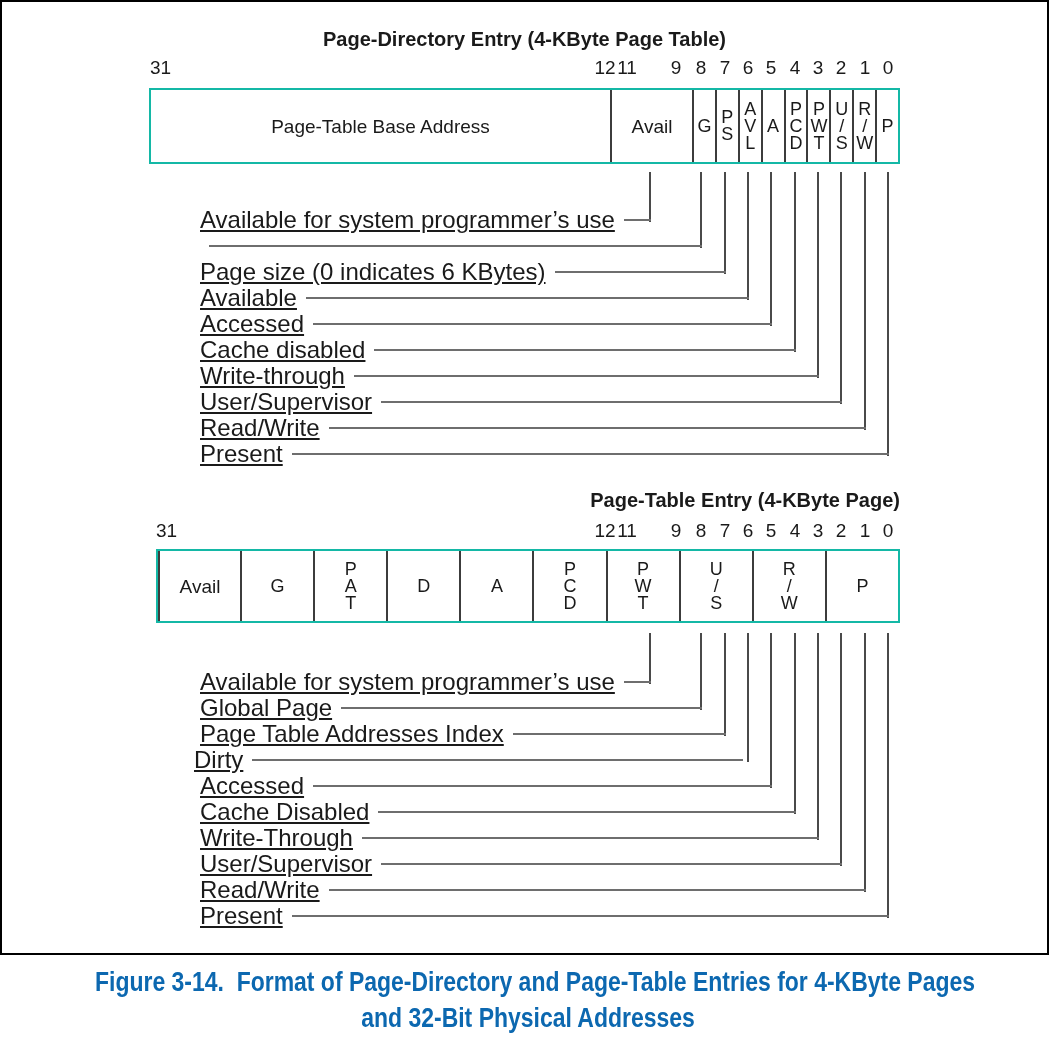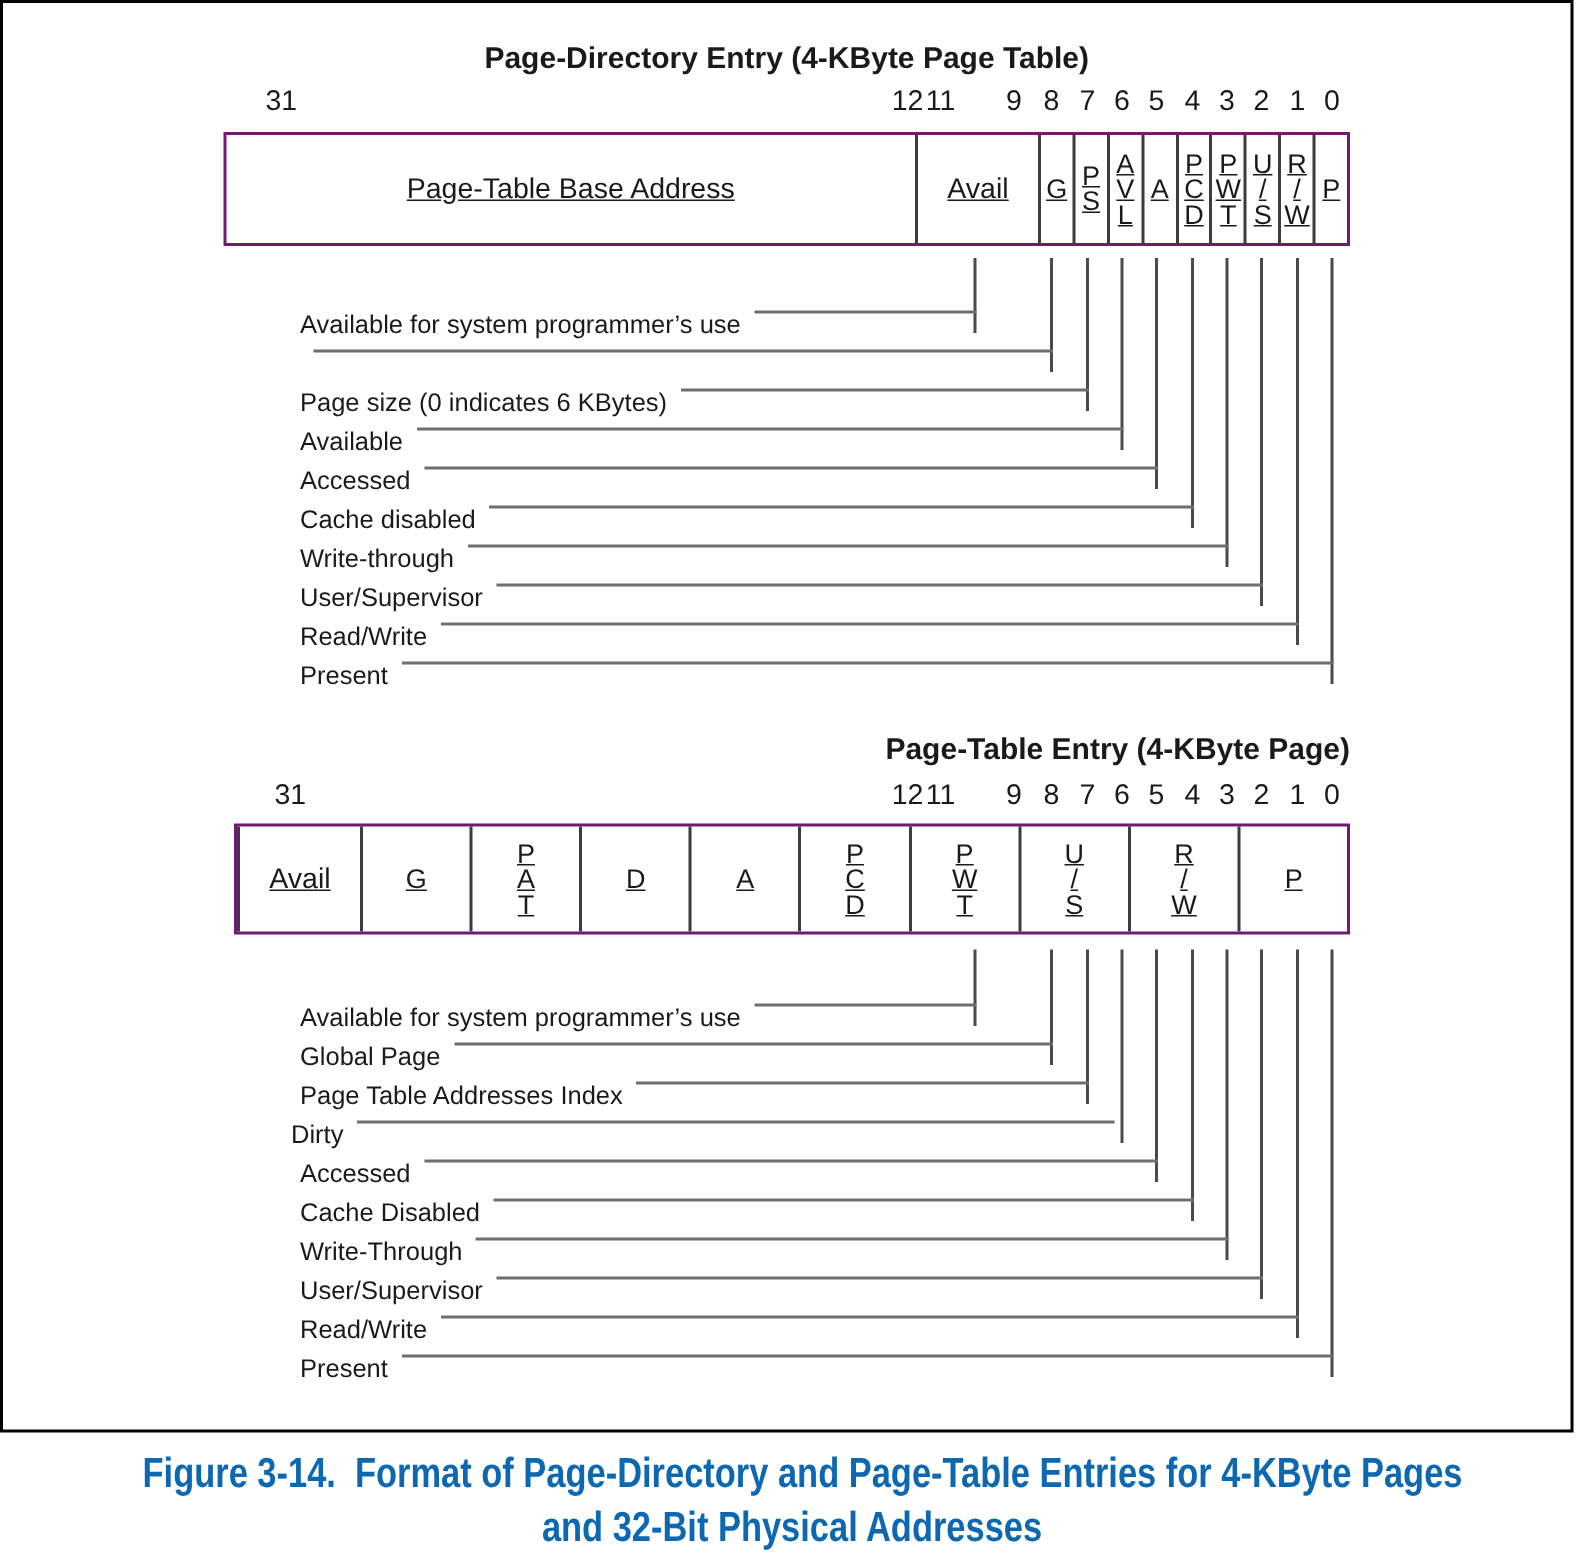--- a/index.html
+++ b/index.html
@@ -2,29 +2,29 @@
 <html><head>
 <meta charset="utf-8">
 <style>
   html,body{margin:0;padding:0;background:#fff;}
   body{position:relative;width:1056px;height:1040px;overflow:hidden;
        font-family:"Liberation Sans",sans-serif;color:#1a1a1a;}
   .abs{position:absolute;}
   .frame{left:0;top:0;width:1049px;height:955px;border:2px solid #000;box-sizing:border-box;}
   .dtitle{font-weight:bold;font-size:20px;text-align:center;white-space:nowrap;}
   .bit{font-size:19px;line-height:20px;transform:translateX(-50%);white-space:nowrap;}
-  .bit.noshift{transform:none;margin-left:27px;}
-  .box{display:flex;border:2px solid #701a75;box-sizing:border-box;background:#fff;text-decoration:underline;}
+  .bit.noshift{transform:none;}
+  .box{display:flex;border:2px solid #14b8a6;box-sizing:border-box;background:#fff;}
   .cell{display:flex;align-items:center;justify-content:center;text-align:center;
         font-size:18px;line-height:17px;border-left:2px solid #3c3c3c;}
   .cell.first{border-left:none;}
   .cell.small{flex:1;}
   .cell span{white-space:pre-line;}
   .vline{width:2px;background:#4a4a4a;}
-  .lrow{display:flex;font-size:17px;white-space:nowrap;height:26px;}
+  .lrow{display:flex;align-items:center;font-size:24px;white-space:nowrap;height:26px;text-decoration:underline;}
   .lead{flex:1;height:2px;background:#6e6e6e;margin-left:9px;min-width:14px;}
   .cap{left:0;width:1056px;text-align:center;font-weight:bold;font-size:28px;line-height:34px;
        color:#0c68b0;white-space:pre;transform:scaleX(0.82);transform-origin:50% 50%;}
 </style>
 </head>
 <body>
 
 <div class="abs frame"></div>
 
 <div class="abs dtitle" style="left:149px;top:28px;width:751px;">Page-Directory Entry (4-KByte Page Table)</div>

